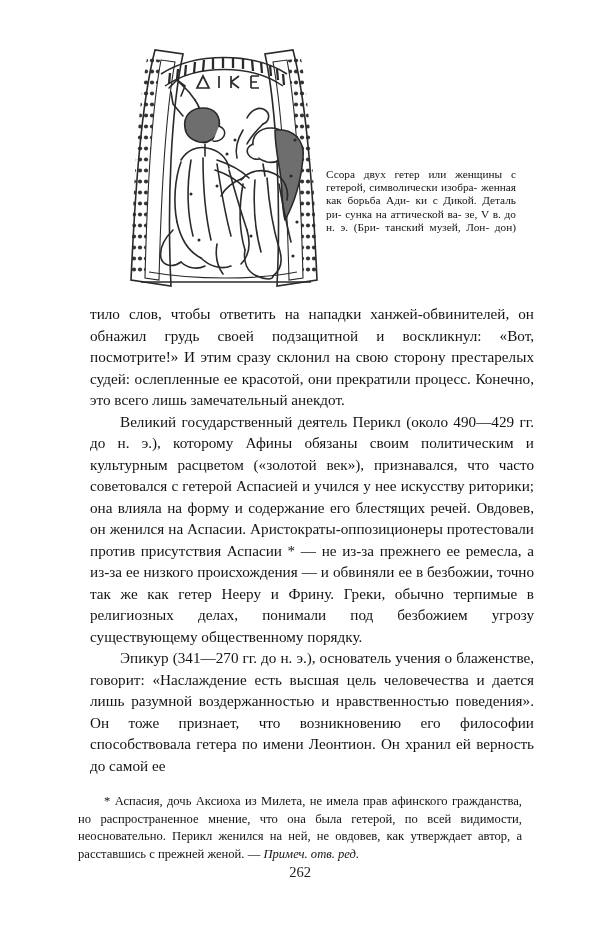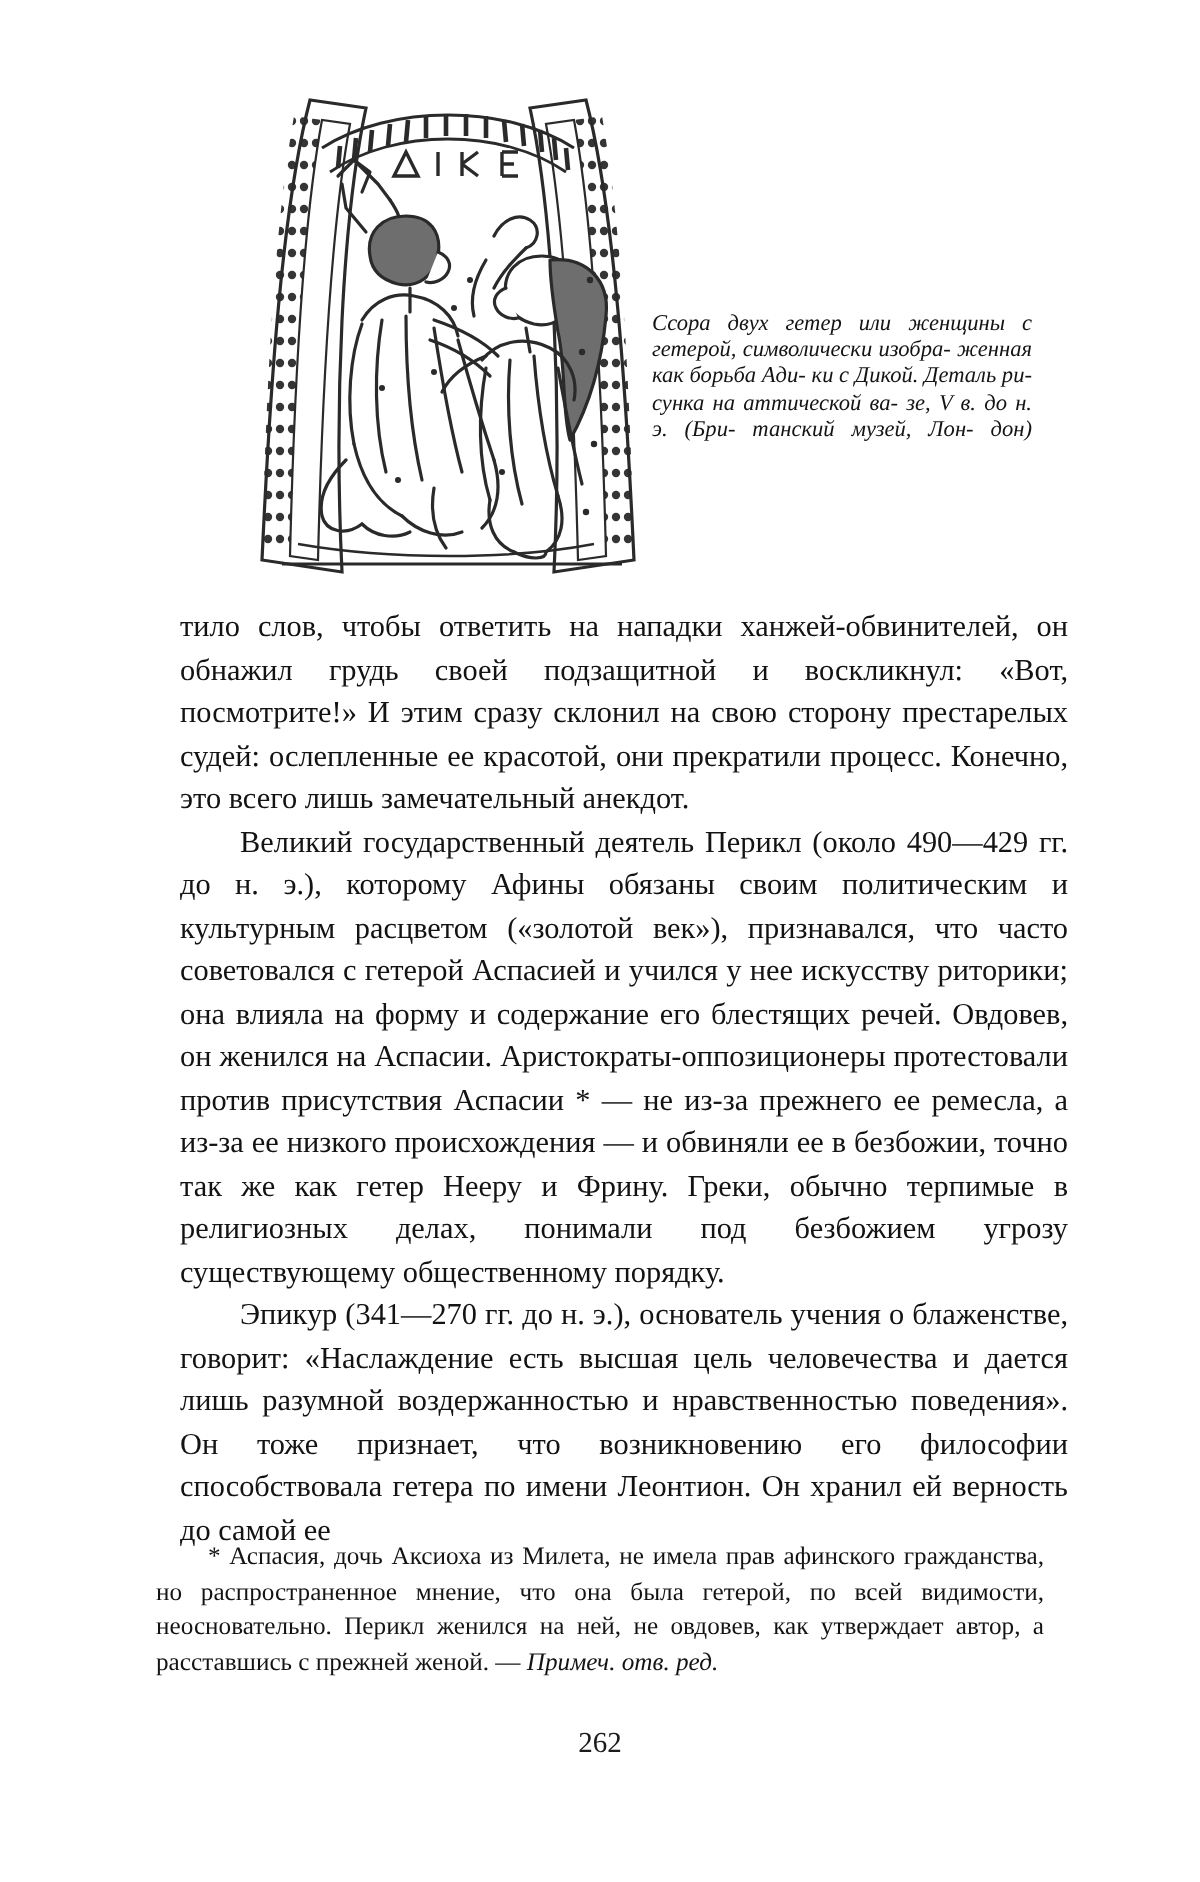--- a/index.html
+++ b/index.html
@@ -38,29 +38,28 @@
     top: 0px;
     width: 198px;
     height: 248px;
   }
 
   .vase-svg { display: block; }
 
   .fig-caption {
     position: absolute;
     left: 248px;
-    top: 112px;
+    top: 124px;
     width: 190px;
     font-size: 11.3px;
     line-height: 13.2px;
     text-align: justify;
     text-align-last: justify;
     hyphens: manual;
     color: #141414;
-    font-style: italic;
   }
   .fig-caption .lastline { text-align-last: left; }
 
   
   .body-col {
     position: absolute;
     left: 90px;
     top: 303px;
     width: 444px;
   }
@@ -72,21 +71,21 @@
     text-align: justify;
     text-indent: 30px;
     color: #131313;
   }
   p.para.noindent { text-indent: 0; }
 
   
   .footnote {
     position: absolute;
     left: 78px;
-    top: 770px;
+    top: 793px;
     width: 444px;
     font-size: 12.6px;
     line-height: 17.6px;
     text-align: justify;
     text-indent: 26px;
     color: #131313;
     font-family: Liberation Serif, serif;
   }
   .footnote i { font-style: italic; }
 

